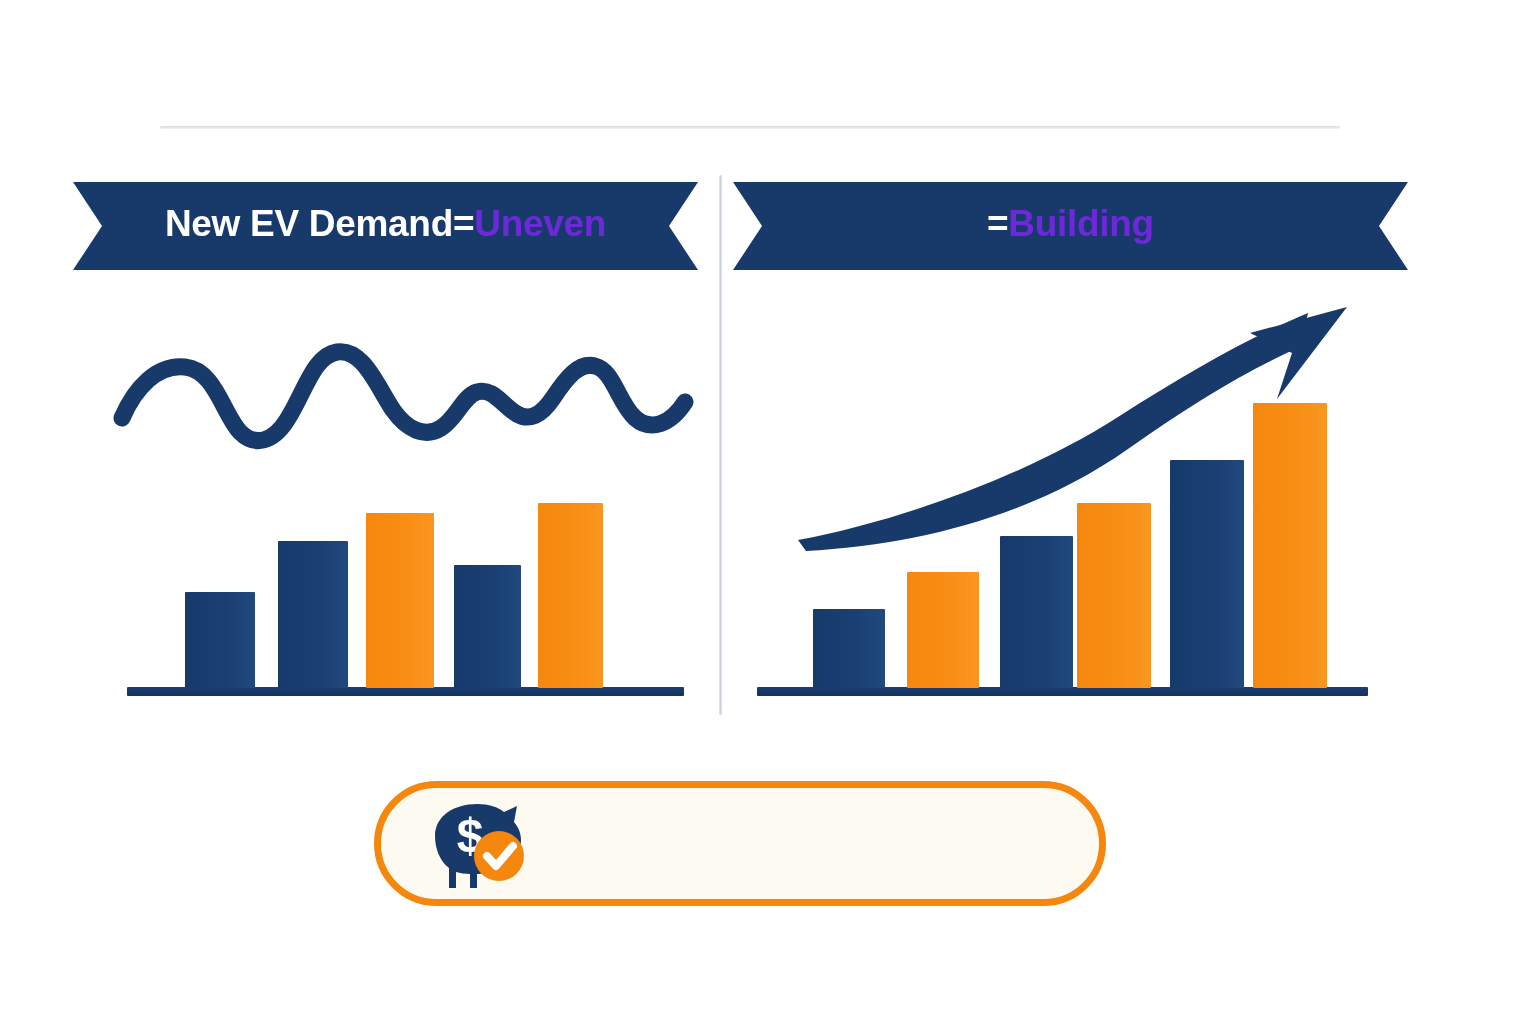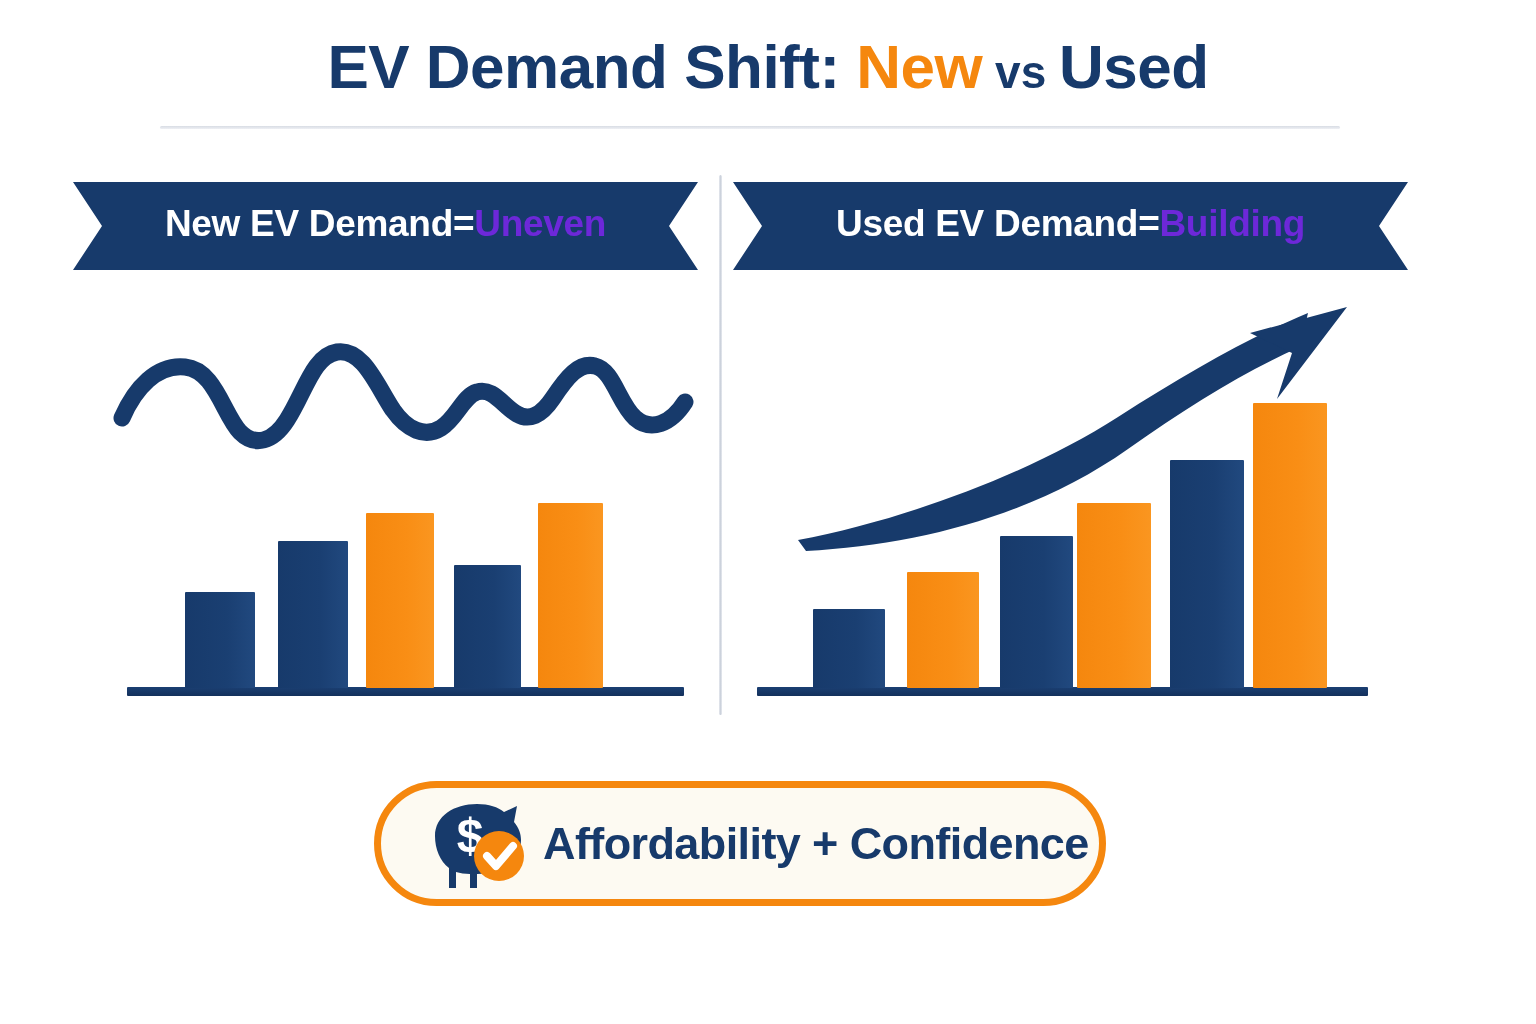--- a/index.html
+++ b/index.html
@@ -136,44 +136,40 @@
     color: #173A6B;
     letter-spacing: -0.6px;
     white-space: nowrap;
   }
 </style>
 </head>
 <body>
 
 <div id="canvas">
 
-  <div id="title">
-    <span class="t-main">EV Demand Shift: </span><span class="t-accent">New</span><span class="t-vs"> vs </span><span class="t-main">Used</span>
-  </div>
   <div id="title-rule"></div>
 
   <div id="center-divider"></div>
 
   <div class="ribbon" id="ribbon-left">
     <svg width="625" height="88" viewBox="0 0 625 88" xmlns="http://www.w3.org/2000/svg">
       <path d="M0,0 L625,0 L596,44 L625,88 L0,88 L29,44 Z" fill="#173A6B"></path>
     </svg>
     <div class="ribbon-label">
       <span>New EV Demand </span>
         <span class="r-eq">= </span>
         <span class="r-accent">Uneven</span>
     </div>
   </div>
 
   <div class="ribbon" id="ribbon-right">
     <svg width="675" height="88" viewBox="0 0 675 88" xmlns="http://www.w3.org/2000/svg">
       <path d="M0,0 L675,0 L646,44 L675,88 L0,88 L29,44 Z" fill="#173A6B"></path>
     </svg>
     <div class="ribbon-label">
-      <span>Used EV Demand </span>
         <span class="r-eq">= </span>
         <span class="r-accent">Building</span>
     </div>
   </div>
 
   <div class="panel" id="panel-left" style="left:0; top:0; width:720px; height:760px;">
 
     <svg style="position:absolute; left:105px; top:340px;" width="600" height="120" viewBox="0 0 600 120" xmlns="http://www.w3.org/2000/svg">
       <path d="M17,78 C30,48 52,24 80,27 C110,30 118,74 135,92
                C150,107 168,102 182,80 C200,52 208,16 232,12
@@ -219,16 +215,15 @@
                  C96,62 78,76 52,76 L52,90 L45,90 L45,76
                  C40,76 35,75 31,74 L31,90 L24,90 L24,70
                  C15,63 10,51 10,38 Z" fill="#173A6B"></path>
 
         <text x="45" y="54" text-anchor="middle" font-family="Liberation Sans, sans-serif" font-size="48" font-weight="bold" fill="#FFFFFF">$</text>
 
         <circle cx="74" cy="58" r="25" fill="#F5870E"></circle>
         <path d="M62,58 L71,68 L88,48" fill="none" stroke="#FFFFFF" stroke-width="8" stroke-linecap="round" stroke-linejoin="round"></path>
       </svg>
     </div>
-    <div id="badge-text">Affordability + Confidence</div>
   </div>
 
 </div>
 
 </body></html>

